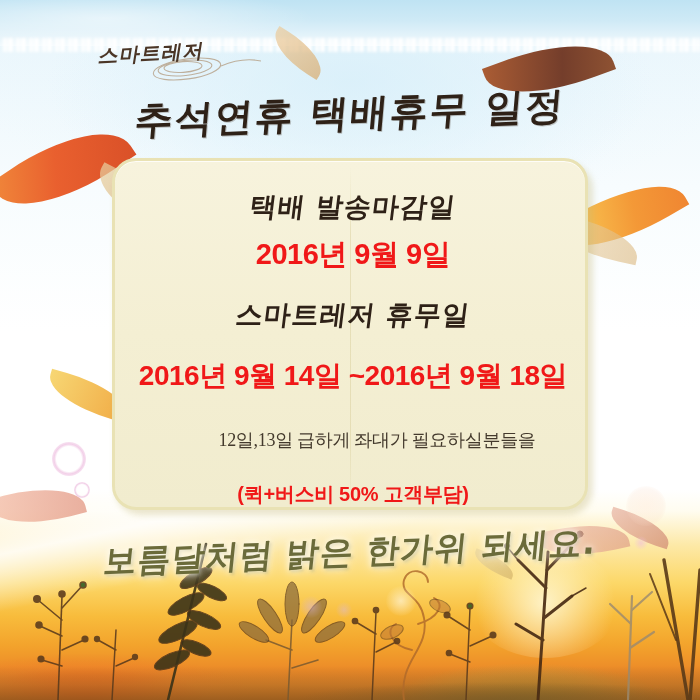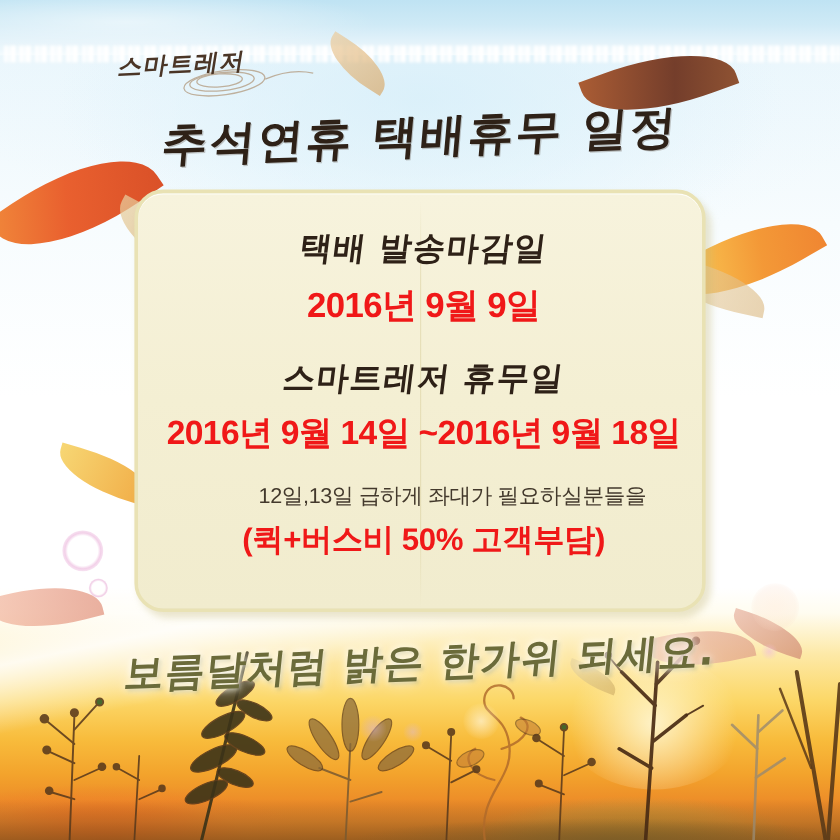--- a/index.html
+++ b/index.html
@@ -204,39 +204,39 @@
 
   .date-red {
     font-family: "Liberation Sans", sans-serif;
     font-size: 29px;
     font-weight: 700;
     color: #f01818;
     letter-spacing: -0.5px;
     white-space: nowrap;
   }
   .date-1 { margin-top: 10px; }
-  .date-2 { margin-top: 9px; font-size: 28px; }
+  .date-2 { margin-top: 24px; font-size: 28px; }
 
   .note {
-    font-family: Liberation Sans, sans-serif;
+    font-family: Liberation Serif, serif;
     font-size: 18px;
     font-weight: 400;
     color: #43392c;
     line-height: 1.45;
-    margin-top: 20px;
+    margin-top: 32px;
     letter-spacing: -0.3px;
     padding-left: 48px;
   }
 
   .note-red {
     font-family: "Liberation Sans", sans-serif;
-    font-size: 26px;
+    font-size: 20px;
     font-weight: 700;
     color: #f01818;
-    margin-top: 6px;
+    margin-top: 28px;
     letter-spacing: -0.3px;
     white-space: nowrap;
     text-align: center;
   }
 
   
   .greeting {
     position: absolute;
     left: 0; top: 530px;
     width: 700px;

